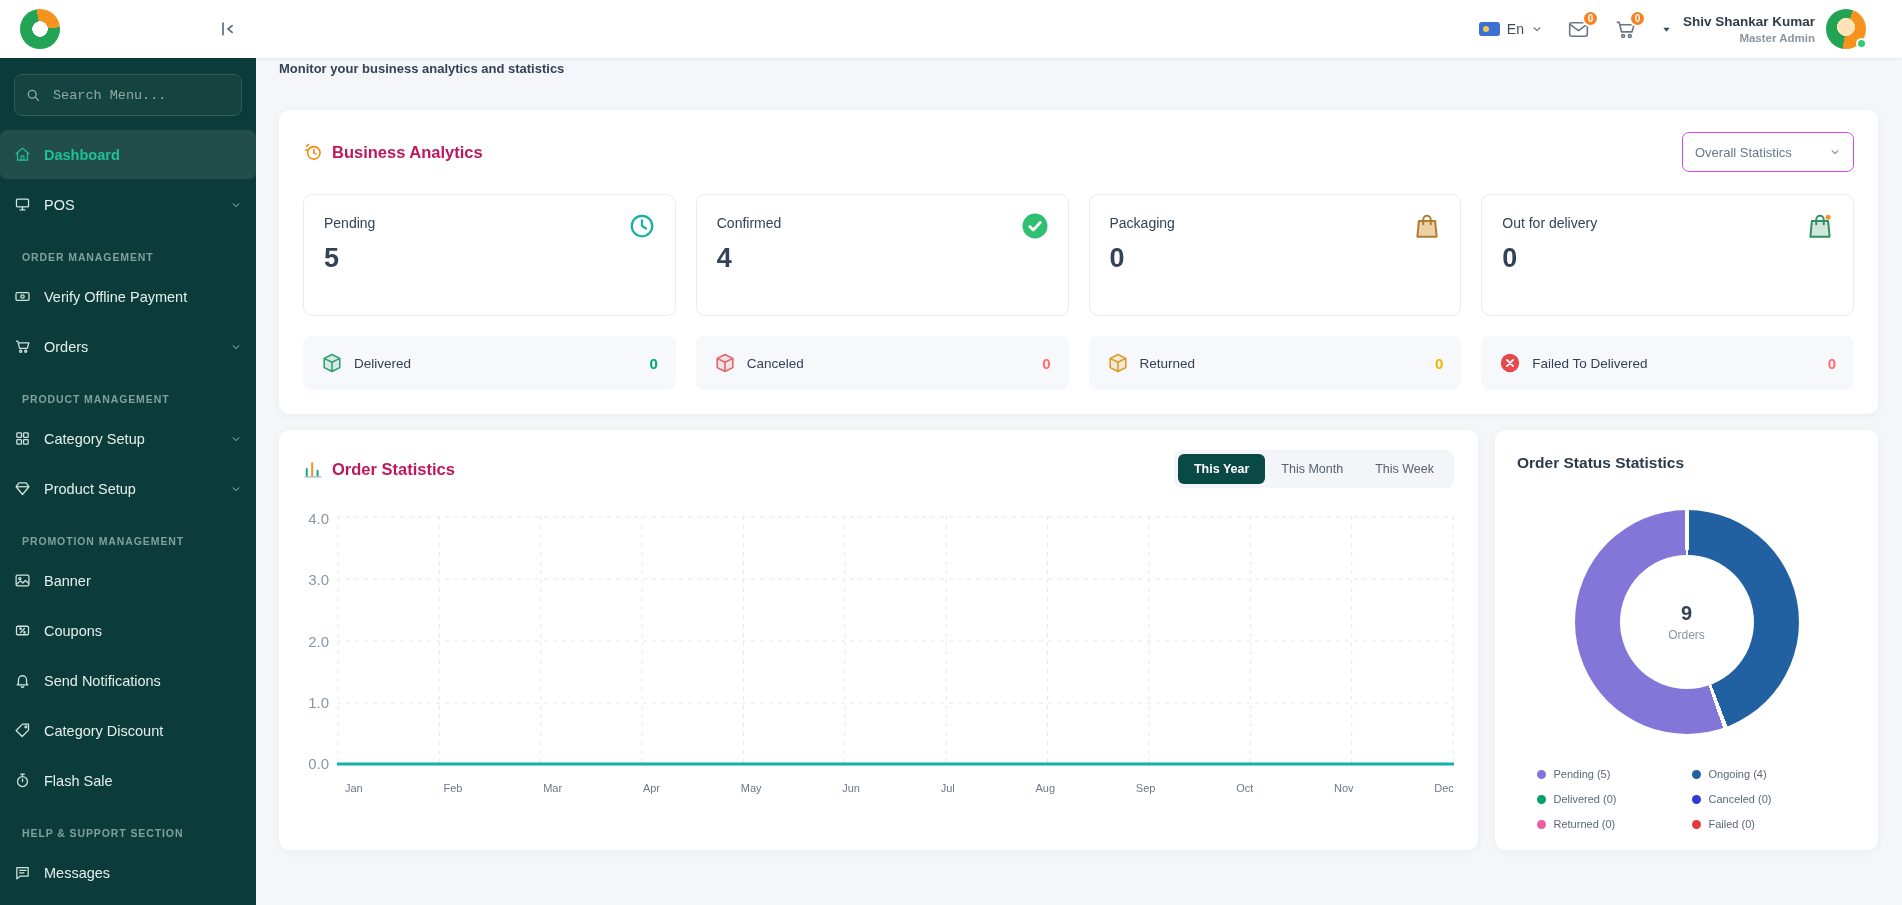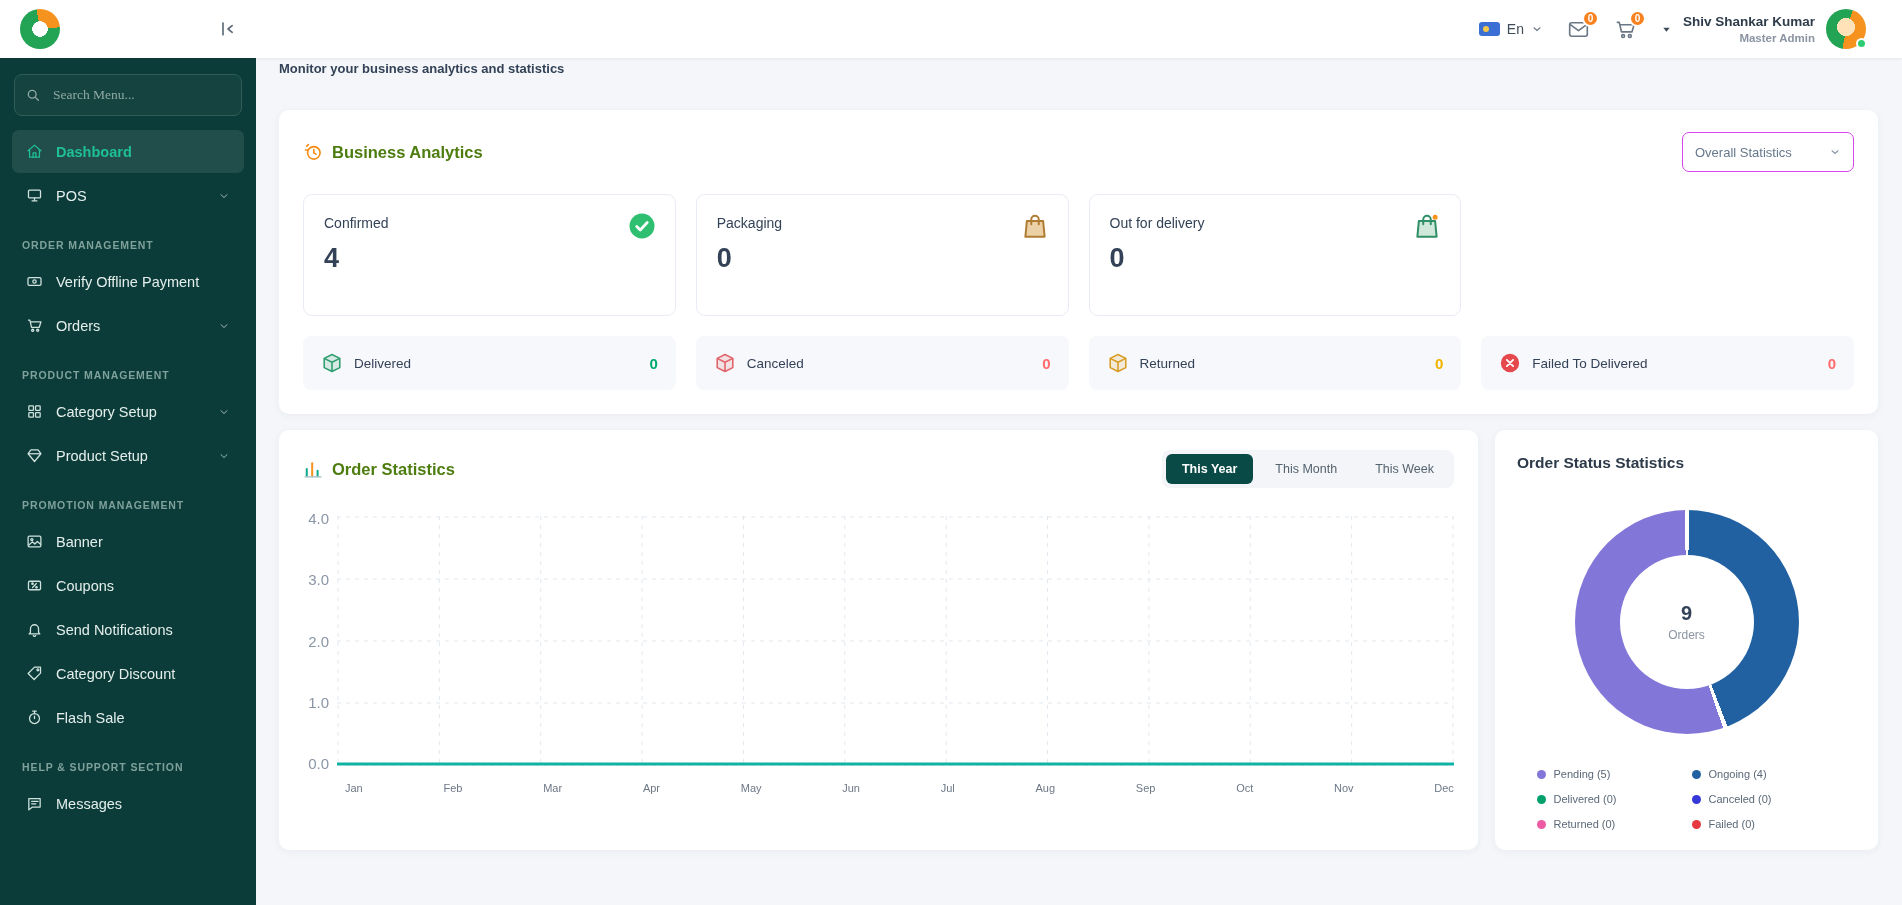--- a/index.html
+++ b/index.html
@@ -32,40 +32,40 @@
             background: radial-gradient(circle at 50% 45%, #ffe2b8 0 30%, rgba(0,0,0,0) 31%),
                         conic-gradient(from 20deg, #f6921e 0 170deg, #23a455 170deg 360deg); }
   .status-dot { position:absolute; right:-1px; bottom:0; width:11px; height:11px; border-radius:50%;
                 background:#2ecc71; border:2px solid #fff; }
 
   
   .sidebar { position:fixed; top:58px; left:0; bottom:0; width:256px; background:#0c3c39; overflow:hidden; z-index:10; }
   .search-wrap { margin:16px 14px 14px; position:relative; }
   .search-input { width:100%; height:42px; background:rgba(255,255,255,.04); border:1px solid #2f5c56;
                   border-radius:8px; color:#dfeeec; padding:0 12px 0 38px; font-size:13.5px; outline:none;
-                  font-family:Liberation Serif, serif; }
+                  font-family:Liberation Mono, monospace; }
   .search-input::placeholder { color:#8fa9a4; }
   .search-icon { position:absolute; left:11px; top:50%; transform:translateY(-50%); color:#8fa9a4; display:flex; }
-  .nav-item { display:flex; align-items:center; gap:13px; height:43px; padding:0 14px; margin:1px 12px;
+  .nav-item { display:flex; align-items:center; gap:13px; height:49px; padding:0 14px; margin:1px 0;
               border-radius:7px; color:#e4efec; font-size:14.5px; cursor:pointer; }
   .nav-item .nico { display:flex; flex:none; color:#cfe2de; }
   .nav-item.active { background:rgba(255,255,255,.09); color:#1fc096; font-weight:bold; }
   .nav-item.active .nico { color:#1fc096; }
   .chev { margin-left:auto; color:#9db7b2; display:flex; }
   .section-title { padding:21px 22px 8px; font-size:10.5px; font-weight:bold; letter-spacing:.9px; color:#7fa19b; }
 
   
   .main { margin-left:256px; padding:29px 24px 0 23px; }
   .welcome-title { font-size:20px; color:#0c85a0; font-weight:bold; }
   .welcome-sub { margin-top:9px; font-size:13px; font-weight:bold; color:#334257; }
 
   .card { background:#fff; border-radius:10px; box-shadow:0 2px 8px rgba(40,60,90,.05); }
   .ba-card { margin-top:34px; padding:22px 24px 24px; }
   .card-head { display:flex; align-items:center; justify-content:space-between; }
-  .card-title { display:flex; align-items:center; gap:9px; font-size:16.5px; font-weight:bold; color:#4d7c0f; }
+  .card-title { display:flex; align-items:center; gap:9px; font-size:16.5px; font-weight:bold; color:#be185d; }
   .select { display:flex; align-items:center; justify-content:space-between; width:172px; height:40px;
             border:1px solid #d946ef; border-radius:7px; padding:0 12px; font-size:13px; color:#66788c;
             cursor:pointer; background:#fff; }
 
   .stats-grid { display:grid; grid-template-columns:repeat(4,1fr); gap:20px; margin-top:22px; }
   .stat-card { position:relative; border:1px solid #e8ecf4; border-radius:9px; padding:20px; height:122px; }
   .stat-label { font-size:14px; color:#334257; }
   .stat-value { font-size:27px; font-weight:bold; margin-top:12px; color:#334257; }
   .stat-icon { position:absolute; top:16px; right:18px; display:flex; }
 
@@ -73,21 +73,21 @@
   .mini-card { display:flex; align-items:center; background:#f7f8fb; border-radius:8px; height:54px;
                padding:0 18px; font-size:13.5px; color:#334257; }
   .mini-icon { display:flex; margin-right:11px; flex:none; }
   .mini-value { margin-left:auto; font-weight:bold; font-size:15px; }
   .c-delivered { color:#2f9e6f; } .c-canceled { color:#e0636a; } .c-returned { color:#d99c23; }
 
   .row2 { display:flex; gap:17px; margin-top:16px; align-items:stretch; }
   .os-card { flex:1; min-width:0; padding:20px 24px; }
   .donut-card { width:383px; flex:none; padding:24px 22px 20px; }
 
-  .tabs { display:flex; background:#f3f5f8; border-radius:8px; padding:4px; gap:6px; }
+  .tabs { display:flex; background:#f3f5f8; border-radius:8px; padding:4px; gap:0; }
   .tab { padding:8px 16px; border-radius:6px; font-size:12.5px; color:#55636f; cursor:pointer; white-space:nowrap; }
   .tab.active { background:#0a4a46; color:#fff; font-weight:bold; }
 
   .chart-wrap { display:flex; margin-top:28px; }
   .y-axis { width:34px; flex:none; display:flex; flex-direction:column; justify-content:space-between;
             align-items:flex-end; font-size:15px; color:#8a96a6; padding-right:8px; height:262px; margin-top:-6px; }
   .plot { flex:1; height:250px; position:relative; }
   .x-axis { display:flex; justify-content:space-between; margin:10px 0 0 42px; font-size:11px; color:#6d7887; }
 
   .donut-title { font-size:15.5px; font-weight:bold; color:#2d3a49; }
@@ -329,20 +329,30 @@
       </div>
       <div class="select">
         <span>Overall Statistics</span>
         <svg width="12" height="12" viewBox="0 0 24 24" fill="none" stroke="#8a96a6" stroke-width="2.2" stroke-linecap="round">
             <path d="M6 9.5l6 5.5 6-5.5"></path>
           </svg>
       </div>
     </div>
 
     <div class="stats-grid">
+      <div class="stat-card">
+        <div class="stat-label">Pending</div>
+        <div class="stat-value">5</div>
+        <span class="stat-icon">
+          <svg width="30" height="30" viewBox="0 0 24 24" fill="none" stroke="#14b2a0" stroke-width="1.8" stroke-linecap="round">
+              <circle cx="12" cy="12" r="8.2"></circle>
+              <path d="M12 7.5V12l3.2 2"></path>
+            </svg>
+        </span>
+      </div>
       <div class="stat-card">
         <div class="stat-label">Confirmed</div>
         <div class="stat-value">4</div>
         <span class="stat-icon">
           <svg width="30" height="30" viewBox="0 0 24 24">
               <circle cx="12" cy="12" r="10" fill="#2fbf71"></circle>
               <path d="M7.8 12.4l2.8 2.8 5.6-6" stroke="#fff" stroke-width="2.2" fill="none" stroke-linecap="round" stroke-linejoin="round"></path>
             </svg>
         </span>
       </div>

